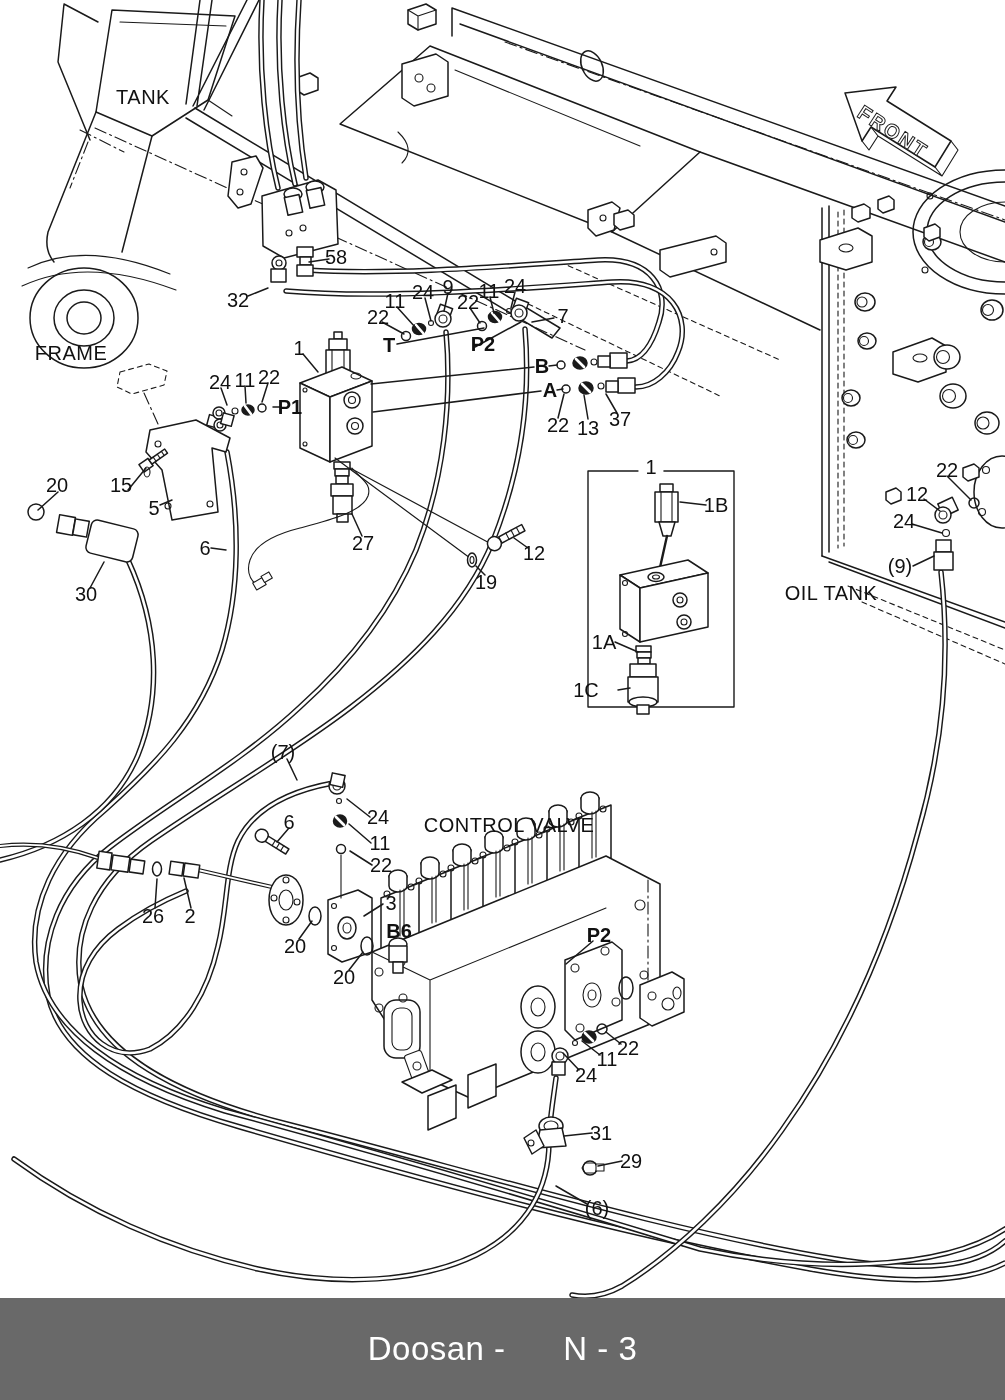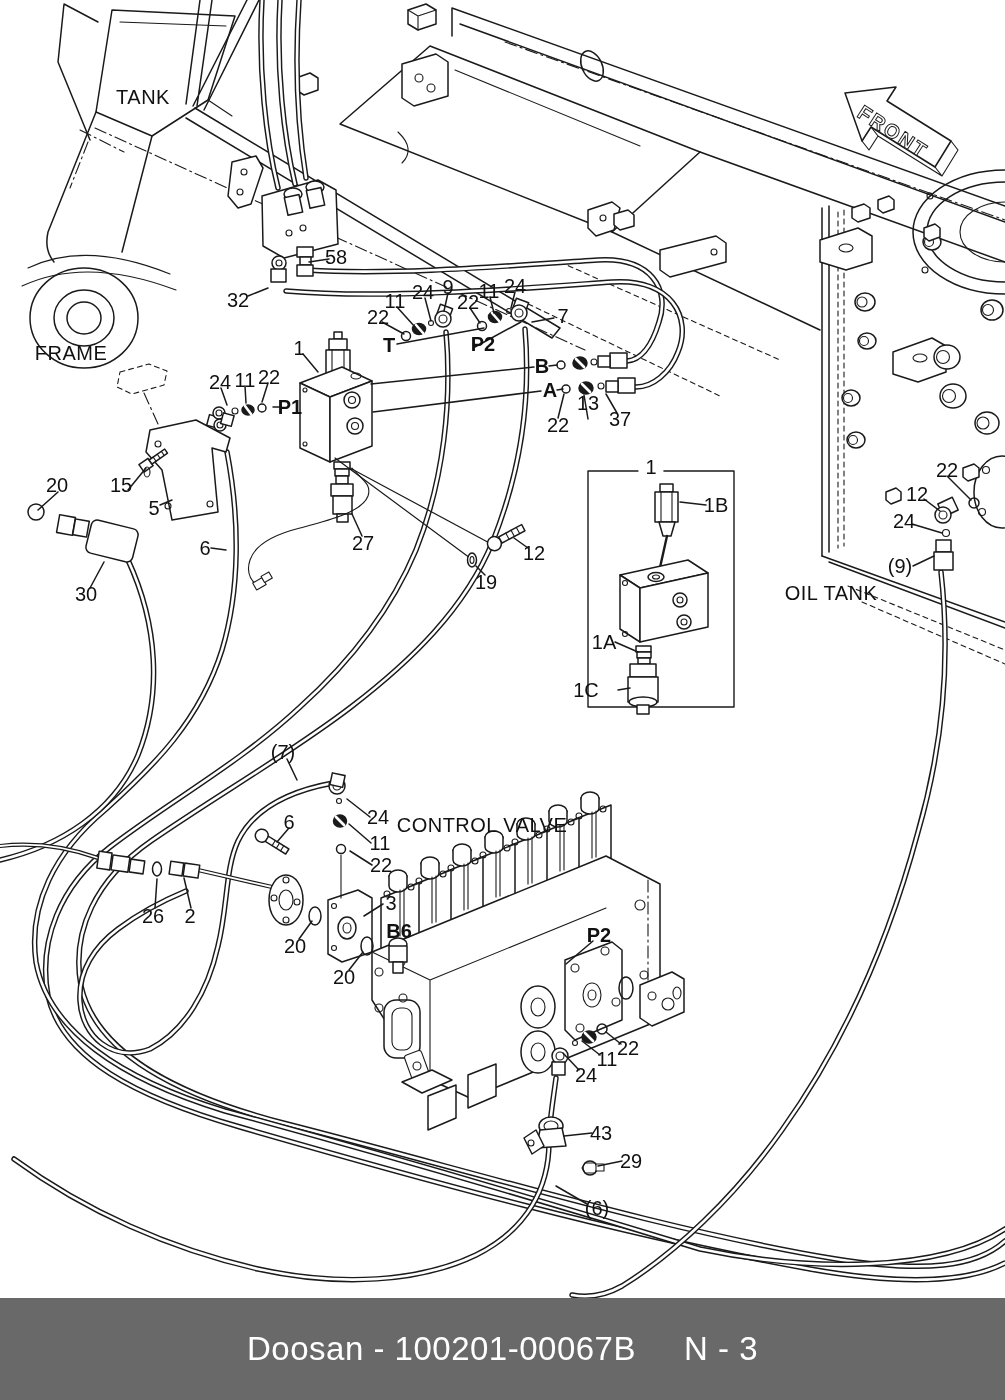--- a/index.html
+++ b/index.html
@@ -477,21 +477,21 @@
     <path d="M579,1070 L563,1053"></path>
     <path d="M592,1133 L564,1136"></path>
     <path d="M622,1161 L598,1166"></path>
     <path d="M587,1204 L556,1186"></path>
   </g>
 </svg>
 
   <div class="al" style="left:143px;top:97px">TANK</div>
   <div class="al" style="left:71px;top:353px">FRAME</div>
   <div class="al" style="left:831px;top:593px">OIL TANK</div>
-  <div class="al" style="left:482px;top:825px">CONTROL VALVE</div>
+  <div class="al" style="left:509px;top:825px">CONTROL VALVE</div>
 
   <div class="co" style="left:336px;top:257px">58</div>
   <div class="co" style="left:238px;top:300px">32</div>
   <div class="co" style="left:378px;top:317px">22</div>
   <div class="co" style="left:395px;top:301px">11</div>
   <div class="co" style="left:423px;top:292px">24</div>
   <div class="co" style="left:448px;top:287px">9</div>
   <div class="co" style="left:468px;top:302px">22</div>
   <div class="co" style="left:489px;top:291px">11</div>
   <div class="co" style="left:515px;top:286px">24</div>
@@ -499,21 +499,21 @@
   <div class="co" style="left:299px;top:348px">1</div>
   <div class="co b" style="left:389px;top:345px">T</div>
   <div class="co b" style="left:483px;top:344px">P2</div>
   <div class="co b" style="left:542px;top:366px">B</div>
   <div class="co b" style="left:550px;top:390px">A</div>
   <div class="co" style="left:220px;top:382px">24</div>
   <div class="co" style="left:245px;top:380px">11</div>
   <div class="co" style="left:269px;top:377px">22</div>
   <div class="co b" style="left:290px;top:407px">P1</div>
   <div class="co" style="left:558px;top:425px">22</div>
-  <div class="co" style="left:588px;top:403px">13</div>
+  <div class="co" style="left:588px;top:428px">13</div>
   <div class="co" style="left:620px;top:419px">37</div>
   <div class="co" style="left:57px;top:485px">20</div>
   <div class="co" style="left:121px;top:485px">15</div>
   <div class="co" style="left:154px;top:508px">5</div>
   <div class="co" style="left:205px;top:548px">6</div>
   <div class="co" style="left:86px;top:594px">30</div>
   <div class="co" style="left:363px;top:543px">27</div>
   <div class="co" style="left:534px;top:553px">12</div>
   <div class="co" style="left:486px;top:582px">19</div>
   <div class="co boxtitle" style="left:651px;top:467px">1</div>
@@ -532,24 +532,23 @@
   <div class="co" style="left:153px;top:916px">26</div>
   <div class="co" style="left:190px;top:916px">2</div>
   <div class="co" style="left:295px;top:946px">20</div>
   <div class="co" style="left:391px;top:903px">3</div>
   <div class="co b" style="left:399px;top:931px">B6</div>
   <div class="co" style="left:344px;top:977px">20</div>
   <div class="co b" style="left:599px;top:935px">P2</div>
   <div class="co" style="left:628px;top:1048px">22</div>
   <div class="co" style="left:607px;top:1059px">11</div>
   <div class="co" style="left:586px;top:1075px">24</div>
-  <div class="co" style="left:601px;top:1133px">43</div>
+  <div class="co" style="left:601px;top:1133px">31</div>
   <div class="co" style="left:631px;top:1161px">29</div>
   <div class="co" style="left:597px;top:1208px">(6)</div>
 
   <div class="footer">
     <span>Doosan</span>
       <span> - </span>
-      <span>100201-00067B</span>
       <span class="pageref">N - 3</span>
   </div>
 
 </div>
 
 </body></html>

